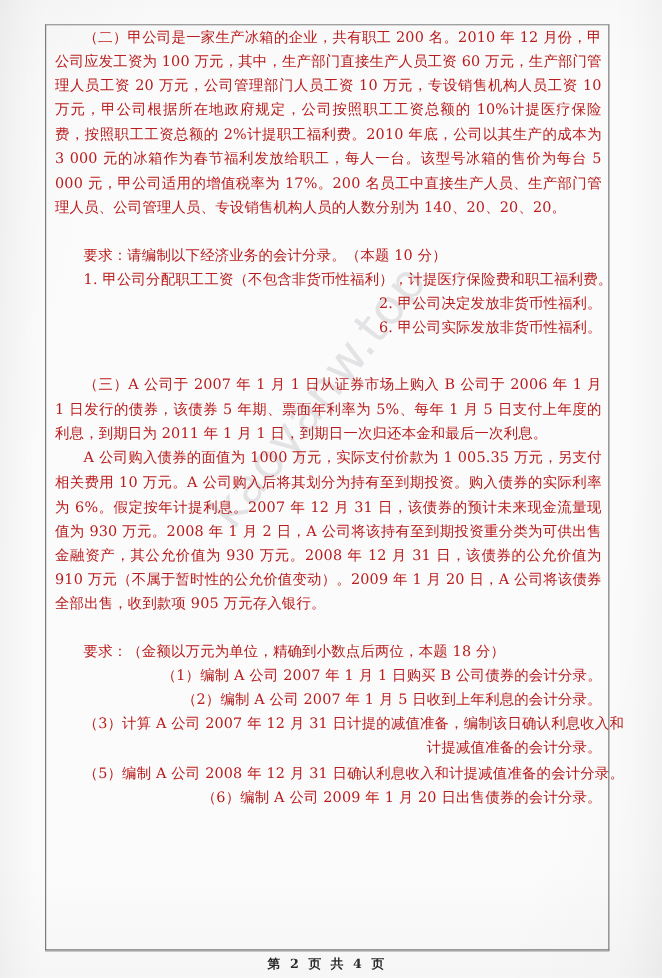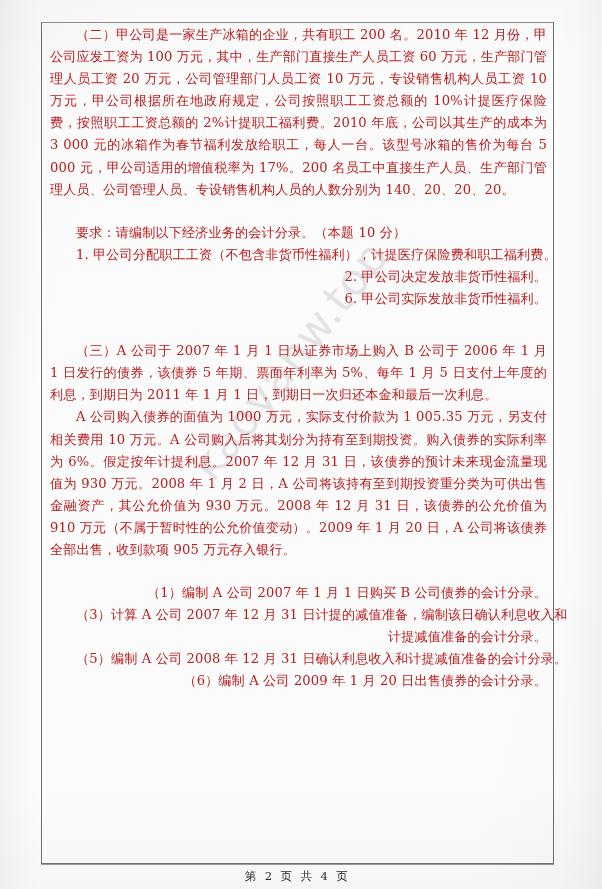--- a/index.html
+++ b/index.html
@@ -112,20 +112,21 @@
     width: 513px;
     height: 1px;
     background: #9a9a9a;
     margin: 0 0 4px 0;
   }
   #footer-text {
     font-size: 11.5px;
     letter-spacing: 2.4px;
     color: #2a2a2a;
     font-family: "DejaVu Serif", "Liberation Serif", serif;
+    font-weight: bold;
   }
 </style>
 </head>
 <body>
 
 <div id="page">
 
   <div id="paper-texture"></div>
   <div id="left-shadow"></div>
   <div id="right-shadow"></div>
@@ -147,22 +148,24 @@
     <p class="item">6. 甲公司实际发放非货币性福利。</p>
 
     <div class="gap-md"></div>
     <div class="gap-sm"></div>
 
     <p class="para">（三）A 公司于 2007 年 1 月 1 日从证券市场上购入 B 公司于 2006 年 1 月 1 日发行的债券，该债券 5 年期、票面年利率为 5%、每年 1 月 5 日支付上年度的利息，到期日为 2011 年 1 月 1 日，到期日一次归还本金和最后一次利息。</p>
     <p class="para">A 公司购入债券的面值为 1000 万元，实际支付价款为 1 005.35 万元，另支付相关费用 10 万元。A 公司购入后将其划分为持有至到期投资。购入债券的实际利率为 6%。假定按年计提利息。2007 年 12 月 31 日，该债券的预计未来现金流量现值为 930 万元。2008 年 1 月 2 日，A 公司将该持有至到期投资重分类为可供出售金融资产，其公允价值为 930 万元。2008 年 12 月 31 日，该债券的公允价值为 910 万元（不属于暂时性的公允价值变动）。2009 年 1 月 20 日，A 公司将该债券全部出售，收到款项 905 万元存入银行。</p>
 
     <div class="gap-md"></div>
 
+    <p class="para">要求：（金额以万元为单位，精确到小数点后两位，本题 18 分）</p>
 
     <p class="item">（1）编制 A 公司 2007 年 1 月 1 日购买 B 公司债券的会计分录。</p>
+    <p class="item">（2）编制 A 公司 2007 年 1 月 5 日收到上年利息的会计分录。</p>
     <p class="item">（3）计算 A 公司 2007 年 12 月 31 日计提的减值准备，编制该日确认利息收入和</p>
     <p class="item noindent" style="text-indent:0">计提减值准备的会计分录。</p>
     <p class="item">（5）编制 A 公司 2008 年 12 月 31 日确认利息收入和计提减值准备的会计分录。</p>
     <p class="item">（6）编制 A 公司 2009 年 1 月 20 日出售债券的会计分录。</p>
 
   </div>
 
   <div id="footer">
     <div id="footer-rule"></div>
     <div id="footer-text">第 2 页 共 4 页</div>

